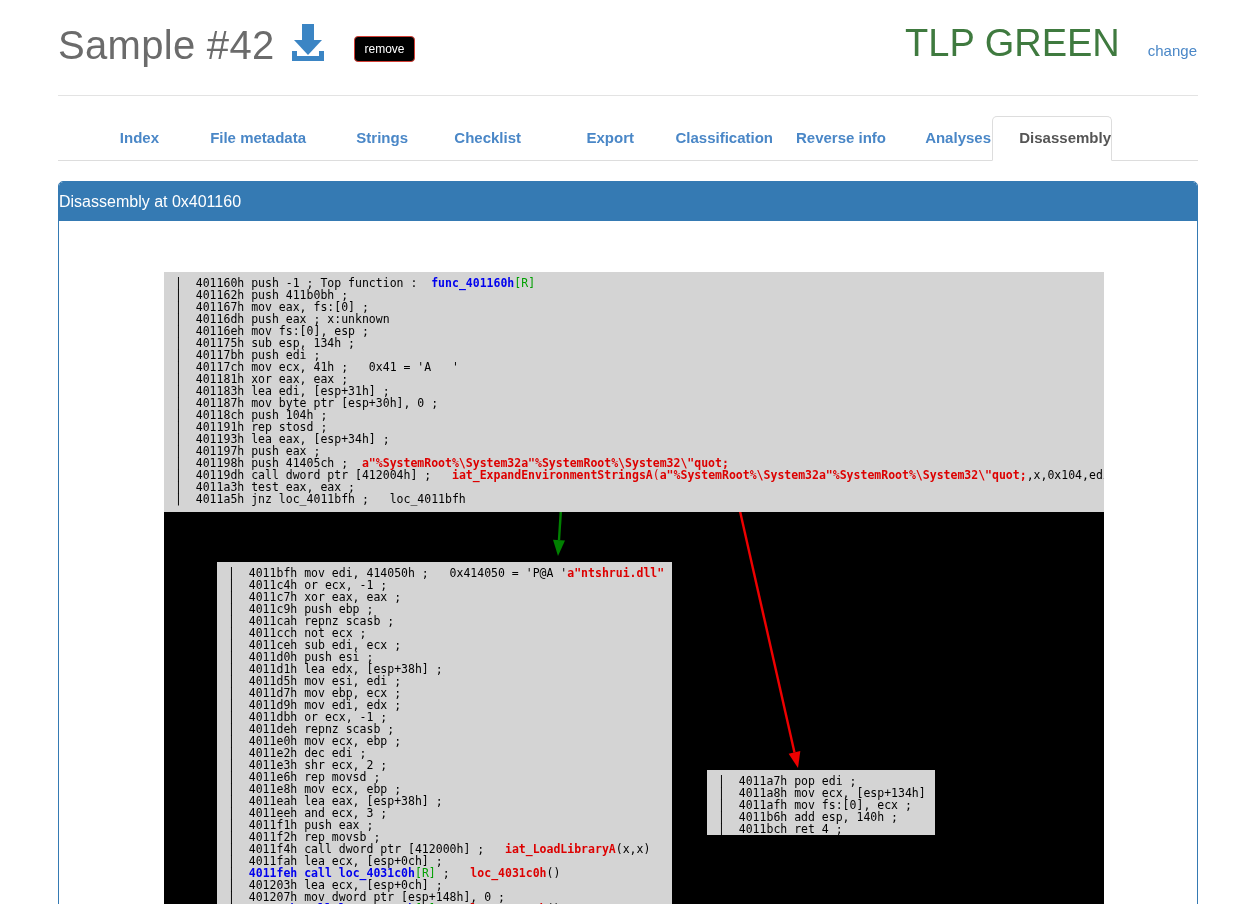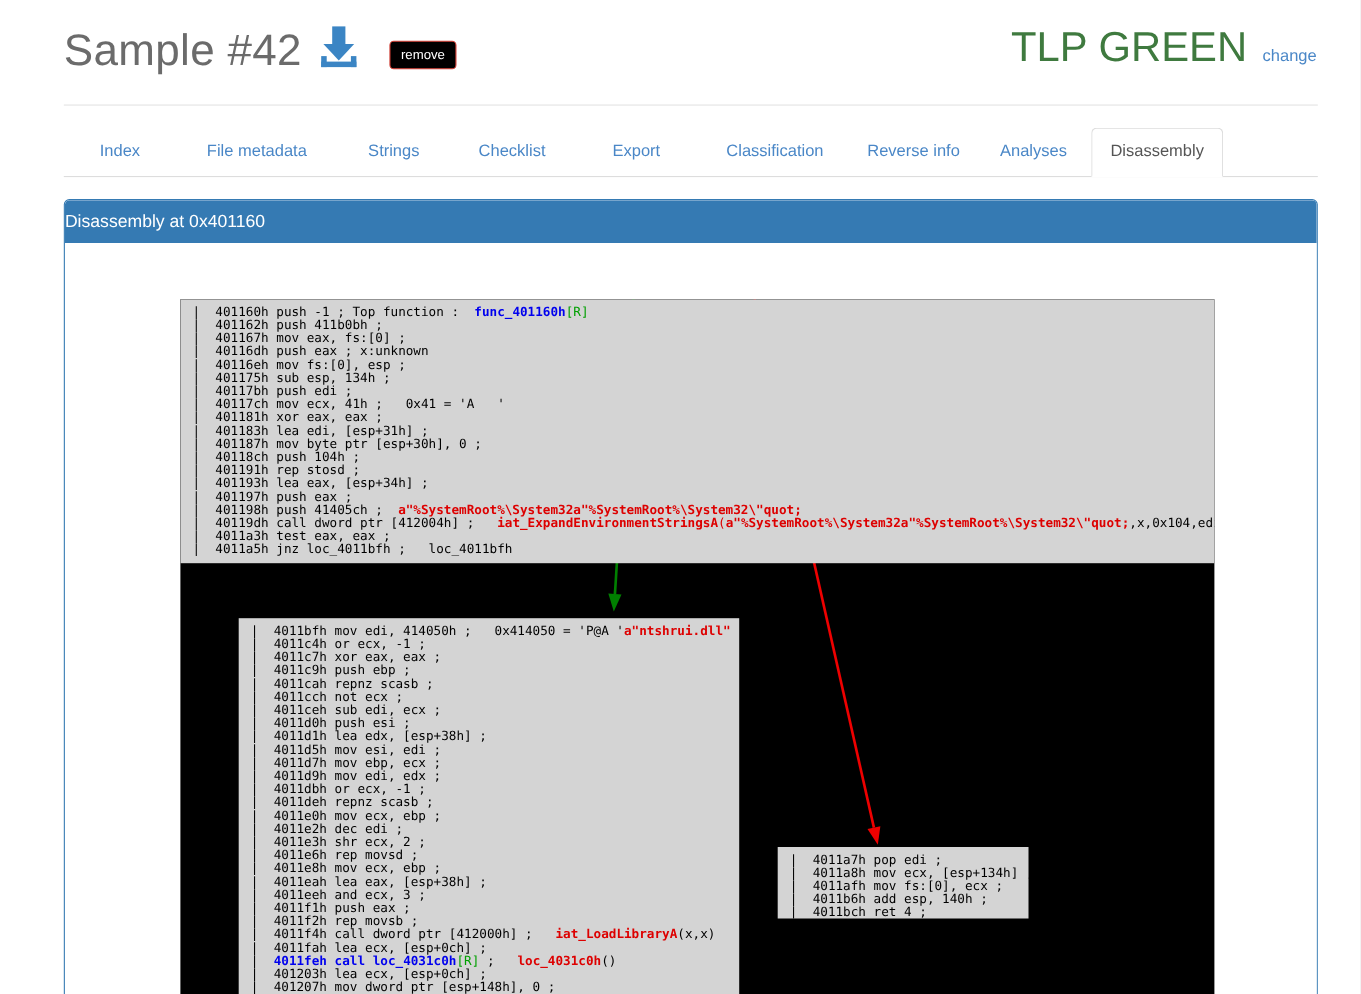--- a/index.html
+++ b/index.html
@@ -29,34 +29,34 @@
     background:#000000; border:1px solid #d43f35; color:#ffffff;
     font-size: 12px; line-height: 1;
     padding: 6px 9px 6px 9px; border-radius: 4px;
     cursor:pointer; white-space:nowrap;
   }
   .tlp-wrap { position:absolute; right:1px; top:24px; display:flex; align-items:baseline; }
   .tlp-label {
     font-size: 38px; color:#3f7a3f; font-weight:400; white-space:nowrap; line-height:1;
   }
   .tlp-change {
-    margin-left: 14px; font-size: 15px; color:#4a87c7; cursor:pointer; white-space:nowrap;
+    margin-left: 28px; font-size: 15px; color:#4a87c7; cursor:pointer; white-space:nowrap;
   }
 
   
   .tabs {
     position:absolute; left:58px; top:117px; width:1140px; height:44px;
     display:flex; align-items:flex-end;
     border-bottom:1px solid #dddddd;
   }
   .tab {
     font-size: 15px; color:#4a87c7; padding: 11px 0 12px 0;
-    text-align:center; cursor:pointer; white-space:nowrap;
+    text-align:right; cursor:pointer; white-space:nowrap;
     border:1px solid transparent; border-bottom:none;
-    background:transparent; line-height: 20px;
+    background:transparent; line-height: 20px; font-weight: bold;
   }
   .tab.active {
     color:#555555; background:#ffffff;
     border:1px solid #dddddd; border-bottom:1px solid #ffffff;
     border-top-left-radius:5px; border-top-right-radius:5px;
     margin-bottom:-1px;
   }
 
   
   .panel {

